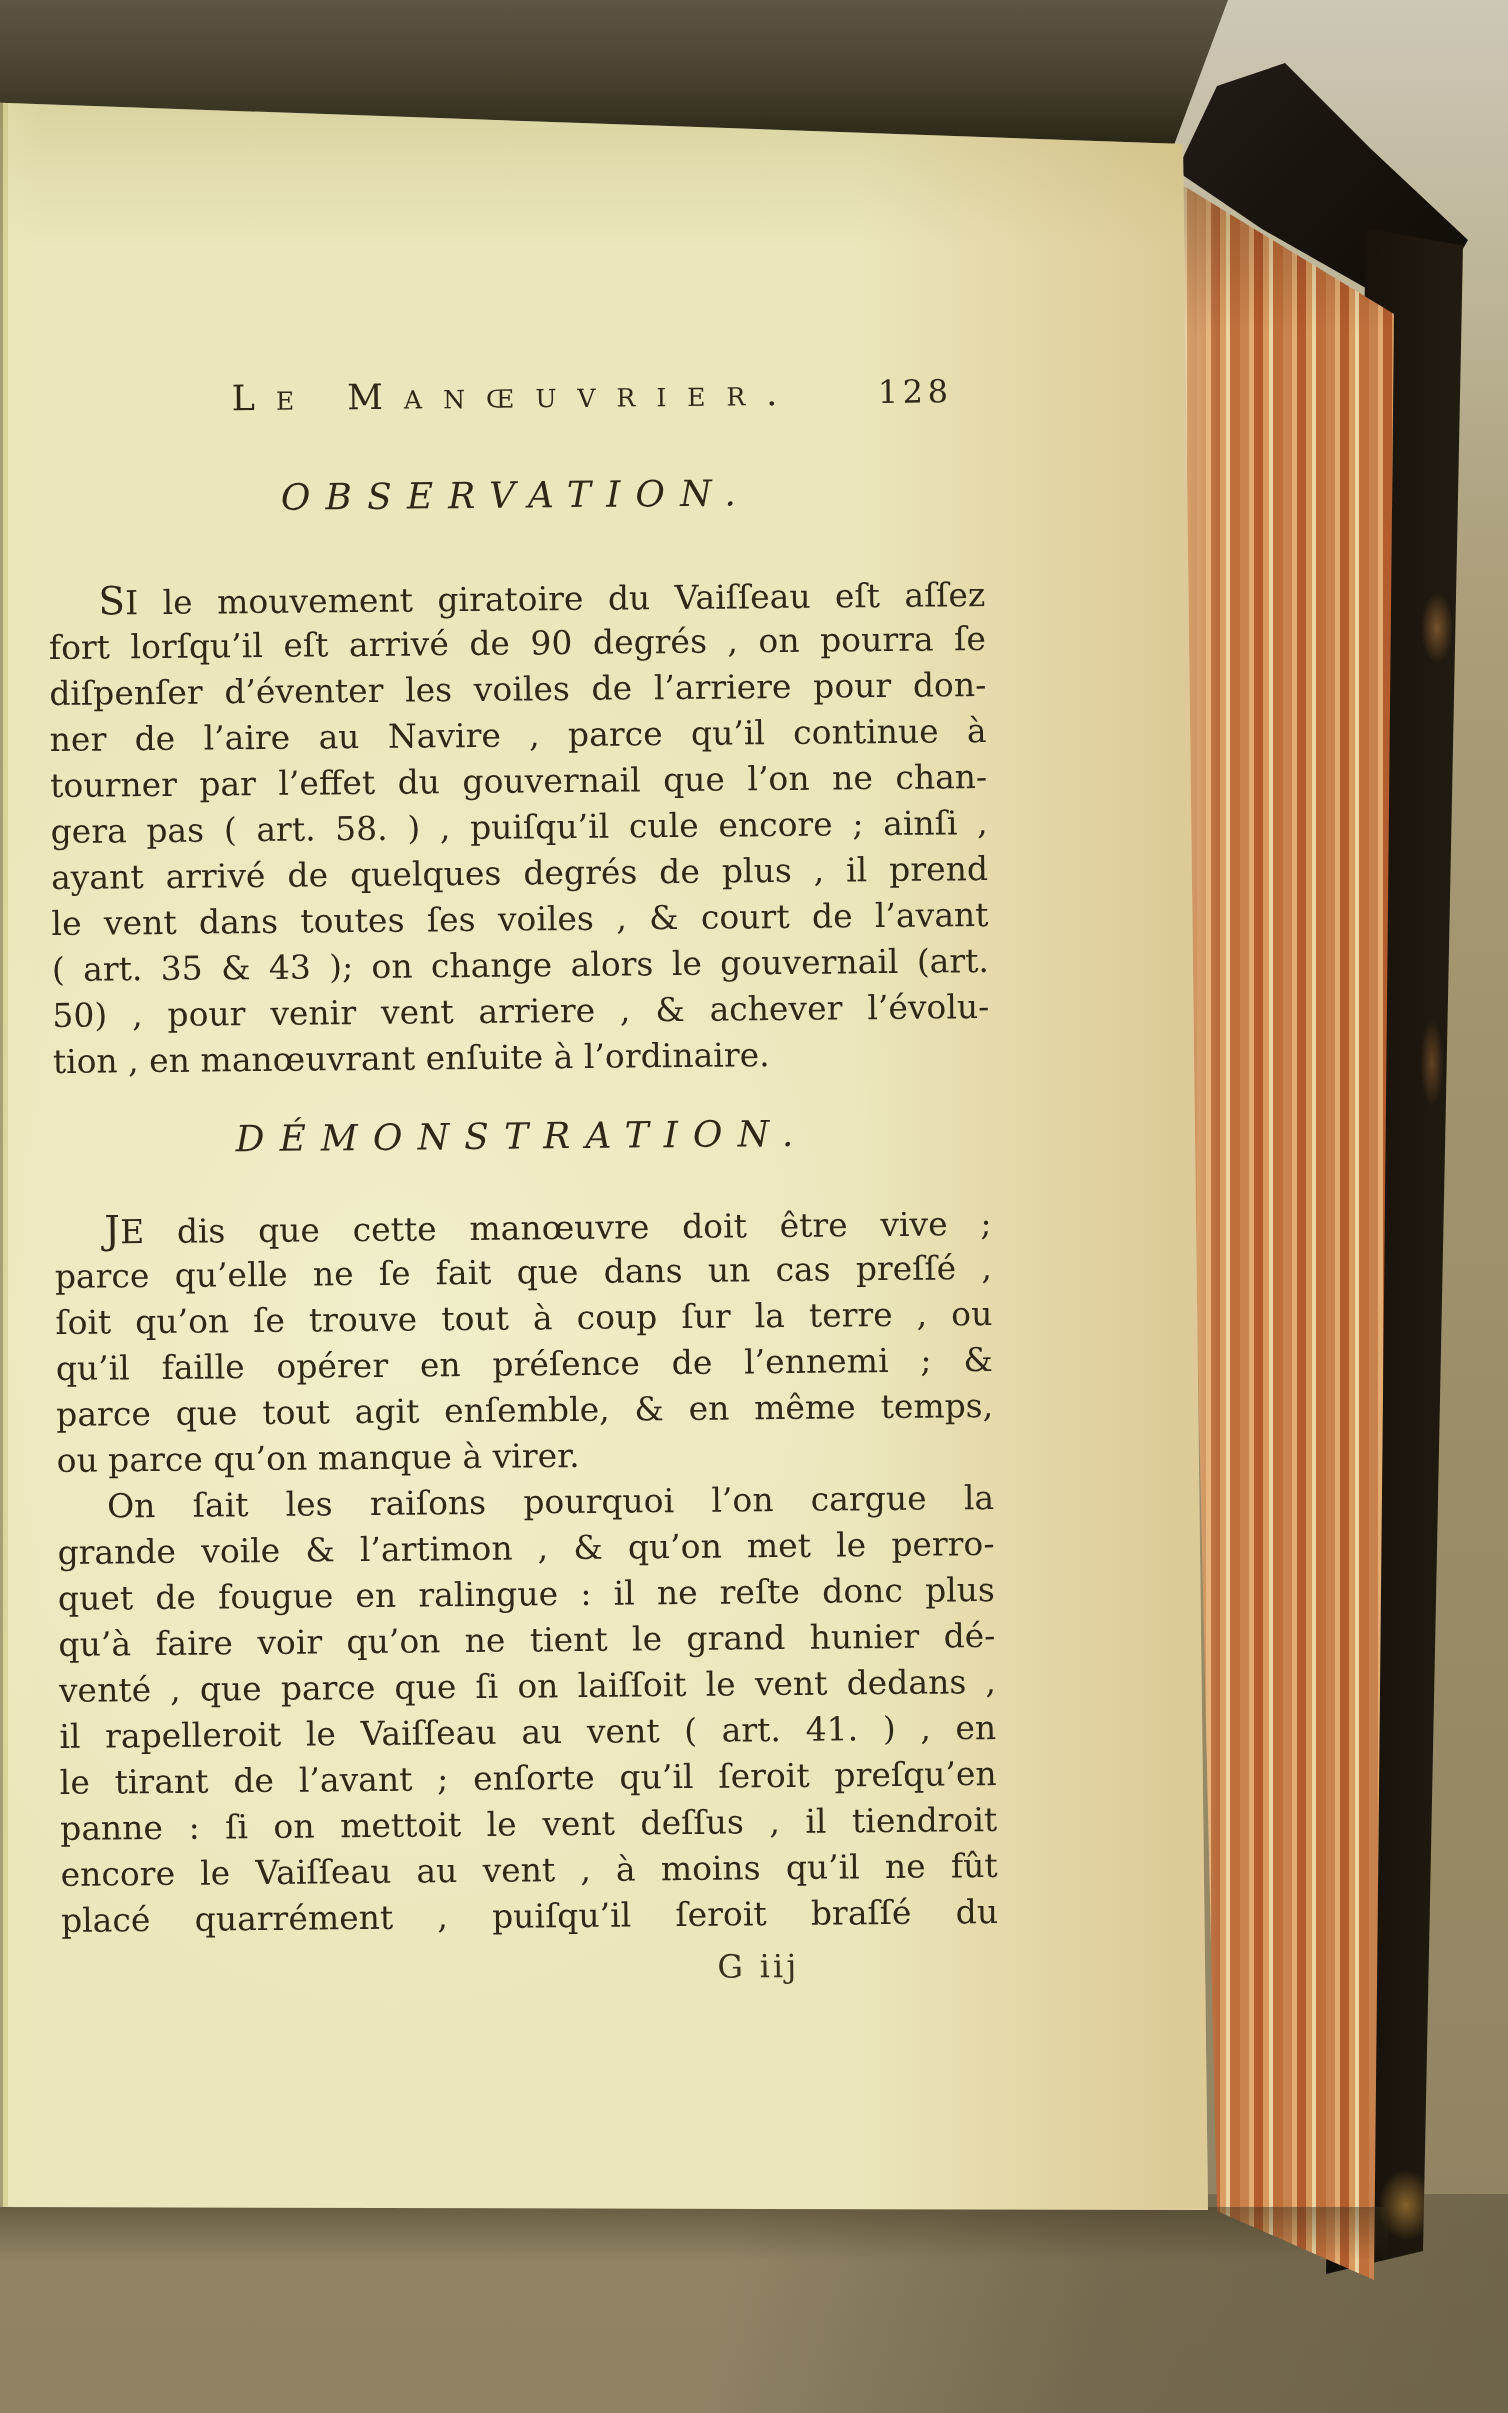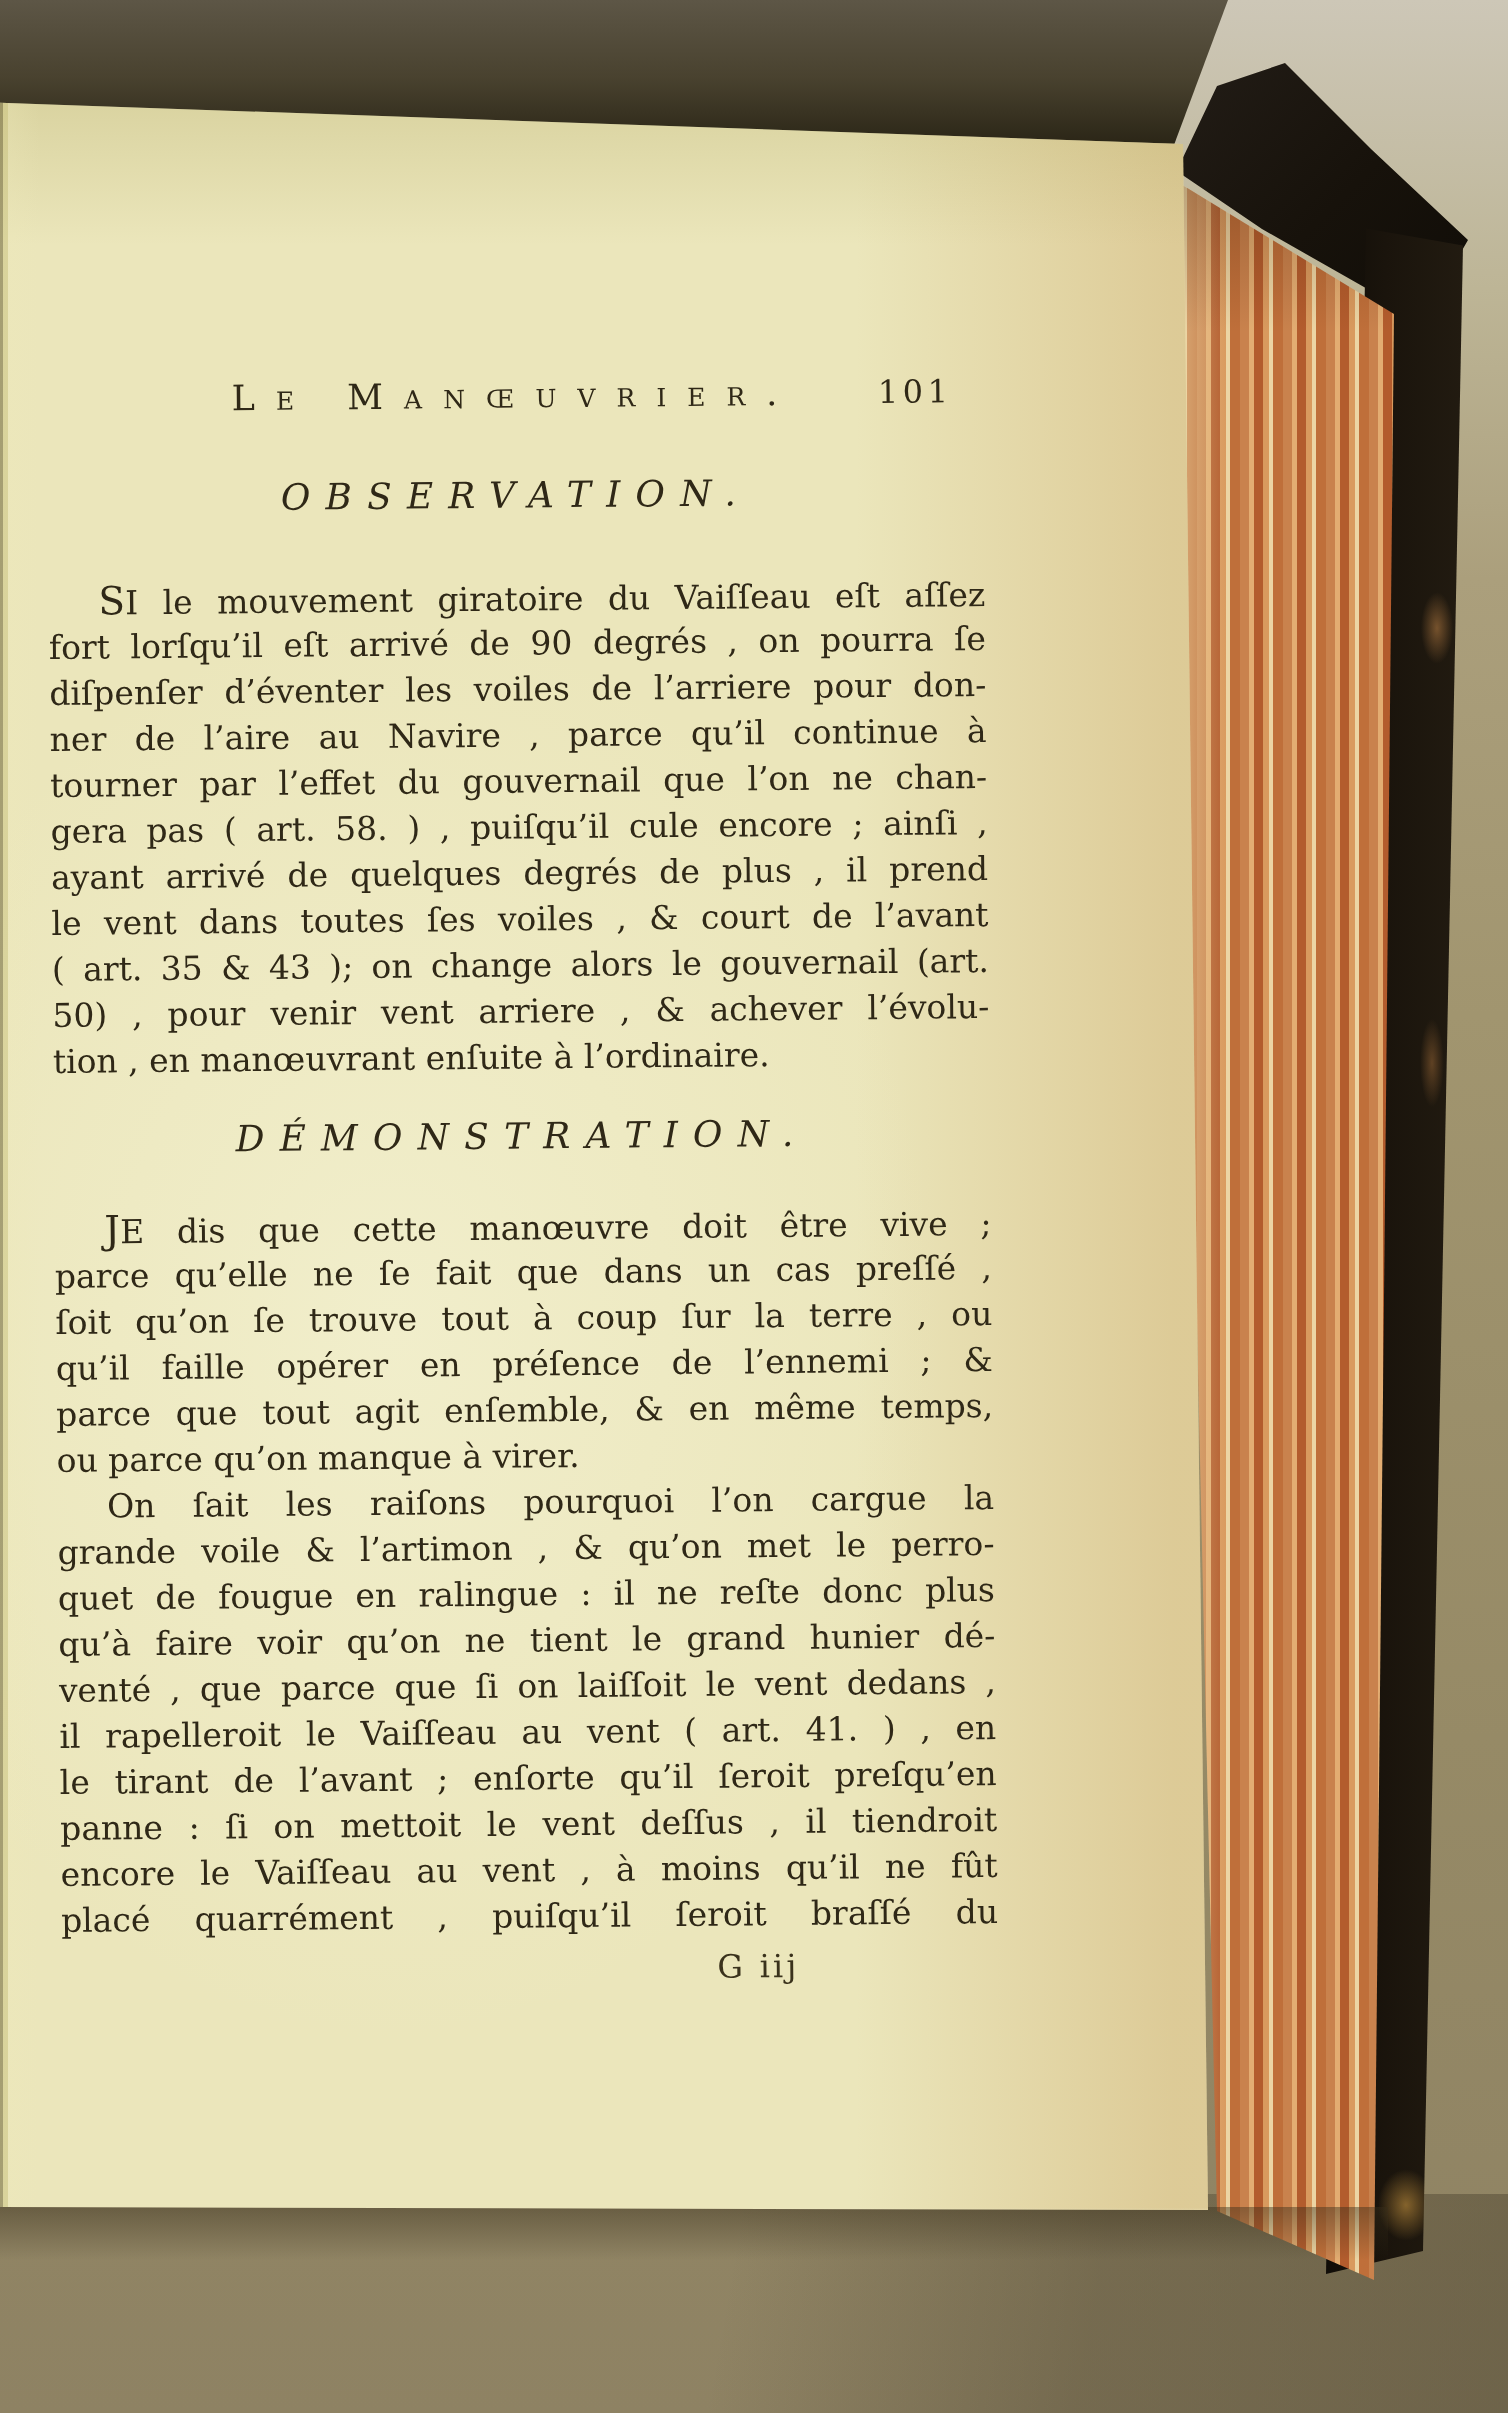--- a/index.html
+++ b/index.html
@@ -105,21 +105,21 @@
   <div class="top-band"></div>
   <div class="cover-corner"></div>
   <div class="cover-strip"></div>
   <div class="fore-edge"></div>
   <div class="page-bottom-shadow"></div>
 
   <div class="page">
     <div class="text-block">
       <div class="running-header">
         <span class="running-title">Le Manœuvrier.</span>
-        <span class="folio">101</span>
+        <span class="folio">128</span>
       </div>
 
       <div id="content">
           <div class="section-heading">OBSERVATION.</div>
           <div class="line indent lead">SI le mouvement giratoire du Vaiſſeau eſt aſſez</div>
           <div class="line">fort lorſqu’il eſt arrivé de 90 degrés , on pourra ſe</div>
           <div class="line">diſpenſer d’éventer les voiles de l’arriere pour don-</div>
           <div class="line">ner de l’aire au Navire , parce qu’il continue à</div>
           <div class="line">tourner par l’effet du gouvernail que l’on ne chan-</div>
           <div class="line">gera pas ( art. 58. ) , puiſqu’il cule encore ; ainſi ,</div>

